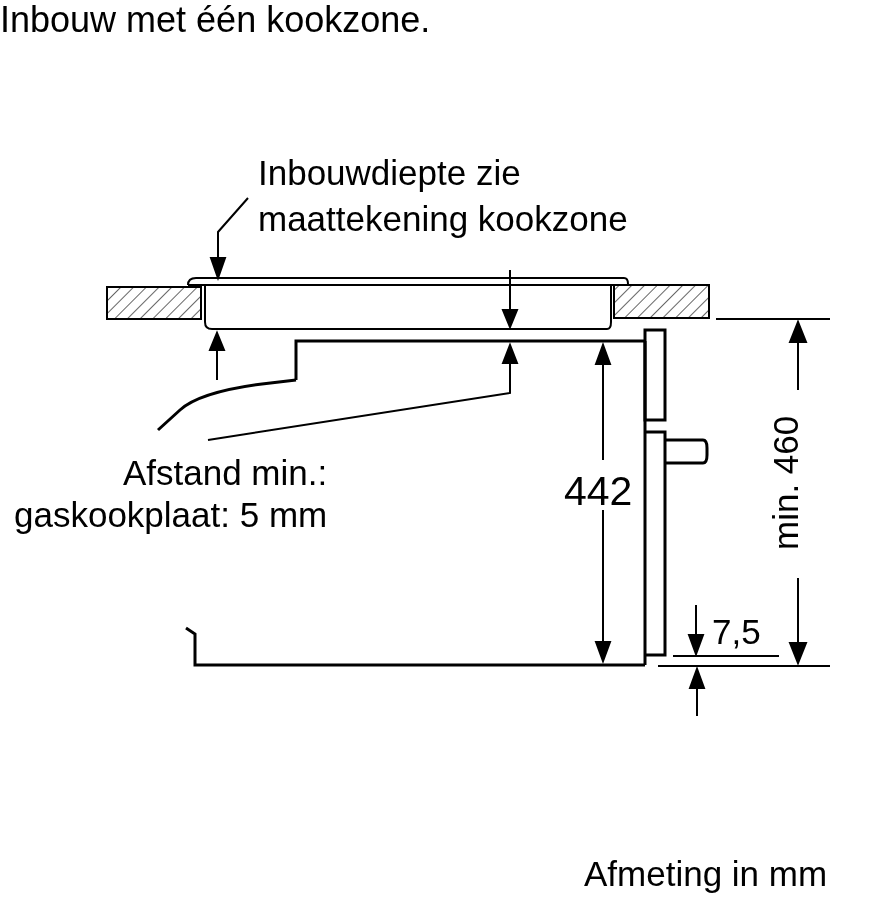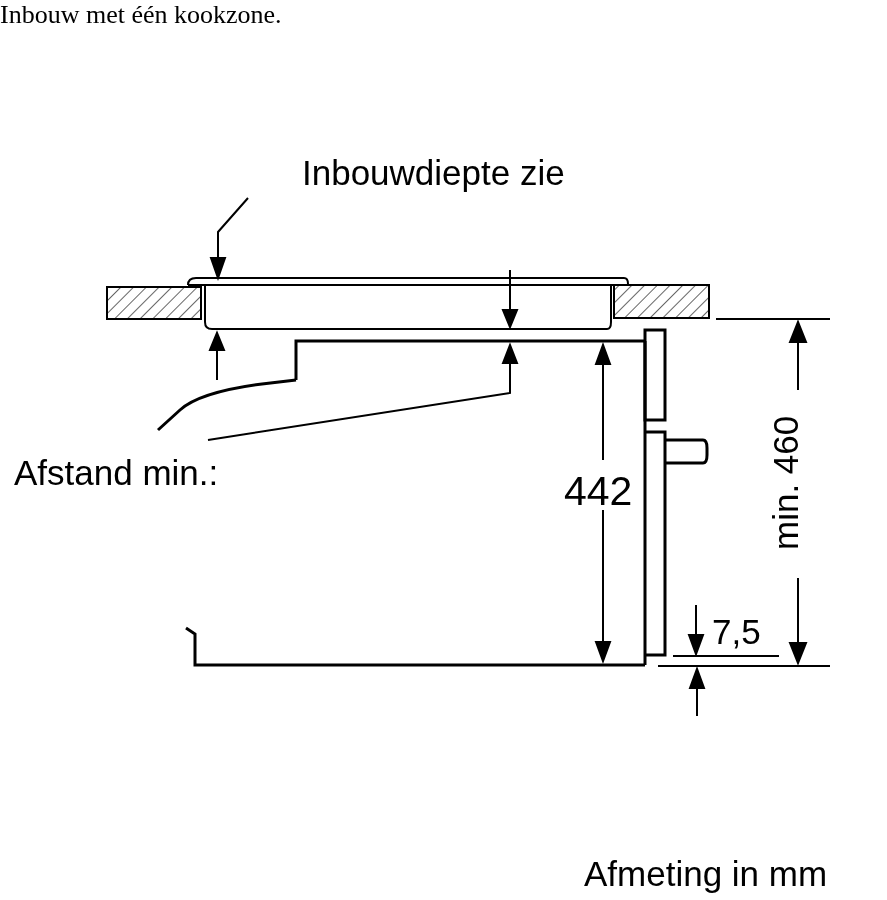--- a/index.html
+++ b/index.html
@@ -1,37 +1,39 @@
 <!DOCTYPE html>
 <html><head>
 <meta charset="utf-8">
 <style>
   html, body { margin:0; padding:0; background:#ffffff; }
   body { width:887px; height:900px; position:relative; overflow:hidden; font-family:"Liberation Sans", sans-serif; color:#000; }
   .txt { position:absolute; white-space:nowrap; font-family:"Liberation Sans", sans-serif; color:#000; line-height:1; }
-  #title { left:0; top:2px; font-size:26px;font-family:Liberation Serif, serif; }
-  #callout { left:258px; top:150px; font-size:35px; line-height:46px;margin-left:44px; }
+  #title { left:0; top:2px; font-size:36px; }
+  #callout { left:258px; top:150px; font-size:35px; line-height:46px; }
   #afstand { left:14px; top:452px; font-size:35px; line-height:42px;text-align:right; }
   #dim442 { left:564px; top:471px; font-size:41px; }
   #dim75 { left:712px; top:614px; font-size:35px;text-align:right; }
   #dim460 { left:768px; top:470px; font-size:35px; transform-origin:0 0; transform:rotate(-90deg) translate(-80px,0); }
   #footer { left:584px; top:856px; font-size:35px; }
   svg { position:absolute; left:0; top:0; }
 </style>
 </head>
 <body>
 
 <div class="txt" id="title">Inbouw met één kookzone.</div>
 
 <div class="txt" id="callout">
   <div>Inbouwdiepte zie</div>
+  <div>maattekening kookzone</div>
 </div>
 
 <div class="txt" id="afstand">
   <div>Afstand min.:</div>
+  <div>gaskookplaat: 5 mm</div>
 </div>
 
 <div class="txt" id="dim442">442</div>
 <div class="txt" id="dim75">7,5</div>
 <div class="txt" id="dim460">min. 460</div>
 <div class="txt" id="footer">Afmeting in mm</div>
 
 <svg width="887" height="900" viewBox="0 0 887 900">
   <defs>
     <pattern id="hatch" patternUnits="userSpaceOnUse" width="9" height="9" patternTransform="rotate(45)">

